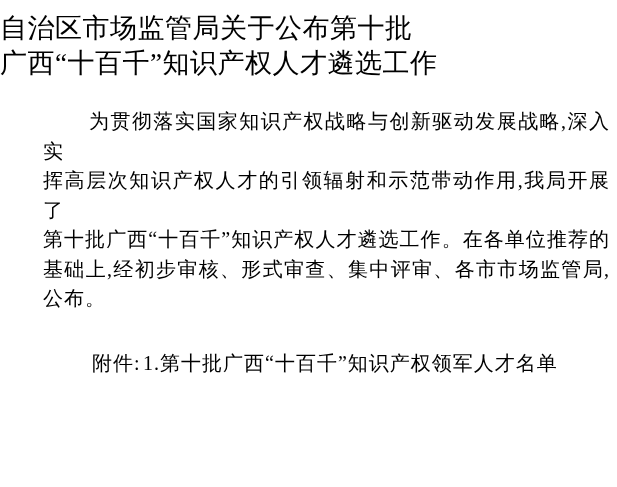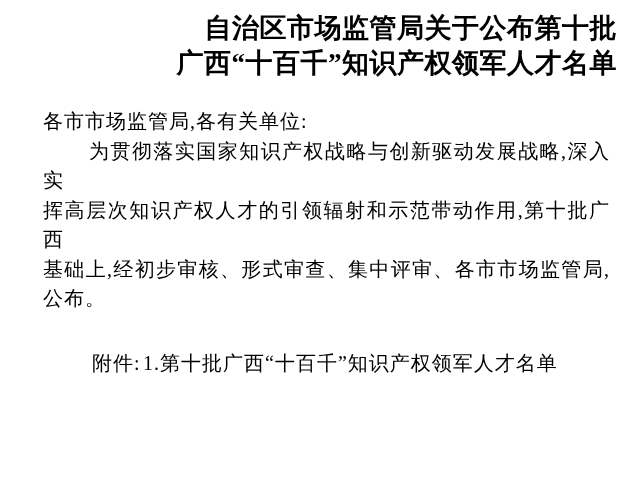--- a/index.html
+++ b/index.html
@@ -8,23 +8,23 @@
     position: relative;
     width: 617px;
     height: 487px;
     background: #ffffff;
     color: #000000;
     font-family: "Liberation Serif", "DejaVu Serif", serif;
     overflow: hidden;
   }
   .title {
     margin-top: 11px;
-    text-align: right;
+    text-align: left;
     font-size: 27px;
-    font-weight: bold;
+    font-weight: normal;
     line-height: 35px;
     letter-spacing: 0.5px;
     white-space: nowrap;
   }
   .title .title-line { display: block; }
   .body-text {
     margin-left: 43px;
     margin-top: 26px;
     width: 567px;
     font-size: 20px;
@@ -65,30 +65,30 @@
     white-space: nowrap;
   }
 </style>
 </head>
 <body>
 
 <div class="page">
 
   <h1 class="title">
     <span class="title-line">自治区市场监管局关于公布第十批</span>
-    <span class="title-line">广西“十百千”知识产权领军人才名单</span>
+    <span class="title-line">广西“十百千”知识产权人才遴选工作</span>
   </h1>
 
   <div class="body-text">
 
-    <div class="salutation">各市市场监管局,各有关单位:</div>
 
     <div>
       <div class="para-line first">为贯彻落实国家知识产权战略与创新驱动发展战略,深入实</div>
-      <div class="para-line">挥高层次知识产权人才的引领辐射和示范带动作用,第十批广西</div>
+      <div class="para-line">挥高层次知识产权人才的引领辐射和示范带动作用,我局开展了</div>
+      <div class="para-line">第十批广西“十百千”知识产权人才遴选工作。在各单位推荐的</div>
       <div class="para-line">基础上,经初步审核、形式审查、集中评审、各市市场监管局,</div>
       <div class="para-line last">公布。</div>
     </div>
 
     <div class="attachment">
       <span class="attachment-label">附件:</span>
       <div class="attachment-items">
         <div class="attachment-item">1.第十批广西“十百千”知识产权领军人才名单</div>
 
       </div>

